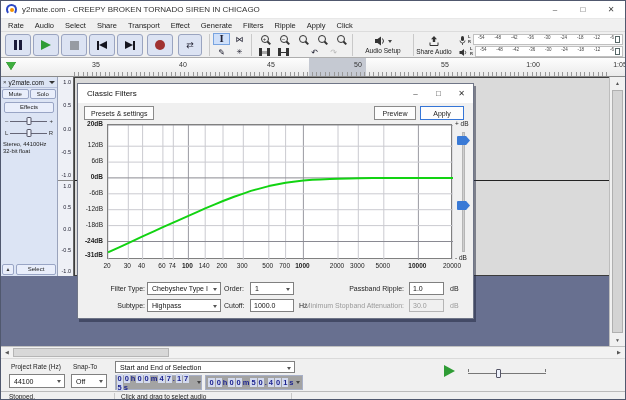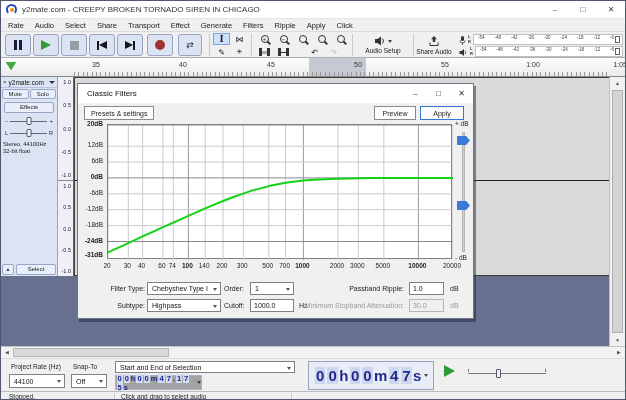--- a/index.html
+++ b/index.html
@@ -547,22 +547,22 @@
   <div class="selbar">
     <span class="sb-label" style="left:10px;top:4px">Project Rate (Hz)</span>
     <span class="combo" style="left:8px;top:15px;width:56px;height:14px">44100</span>
     <span class="sb-label" style="left:72px;top:4px">Snap-To</span>
     <span class="combo" style="left:70px;top:15px;width:36px;height:14px">Off</span>
     <span class="combo" style="left:114px;top:2px;width:180px;height:12px">Start and End of Selection</span>
     <span class="timefield" style="left:114px;top:16px;width:87px;height:15px">
       <span><span class="tseg">0</span><span class="tseg">0</span><span class="tunit">h</span><span class="tseg">0</span><span class="tseg">0</span><span class="tunit">m</span><span class="tseg">4</span><span class="tseg">7</span><span class="tunit">.</span><span class="tseg">1</span><span class="tseg">7</span><span class="tseg">5</span><span class="tunit">s</span></span>
         <span class="tf-caret"></span>
     </span>
-    <span class="bigtime">
-      <span><span class="tseg">0</span><span class="tseg">0</span><span class="tunit">h</span><span class="tseg">0</span><span class="tseg">0</span><span class="tunit">m</span><span class="tseg">4</span><span class="tseg">7</span><span class="tunit">s</span></span>
+    <span class="timefield" style="left:204px;top:16px;width:98px;height:15px">
+      <span><span class="tseg">0</span><span class="tseg">0</span><span class="tunit">h</span><span class="tseg">0</span><span class="tseg">0</span><span class="tunit">m</span><span class="tseg">5</span><span class="tseg">0</span><span class="tunit">.</span><span class="tseg">4</span><span class="tseg">0</span><span class="tseg">1</span><span class="tunit">s</span></span>
         <span class="tf-caret"></span>
     </span>
     <span class="ps-play"></span>
     <span class="ps-slider">
       <span class="ps-thumb"></span>
     </span>
   </div>
 
   <div class="statusbar">
     <span style="left:8px">Stopped.</span>

